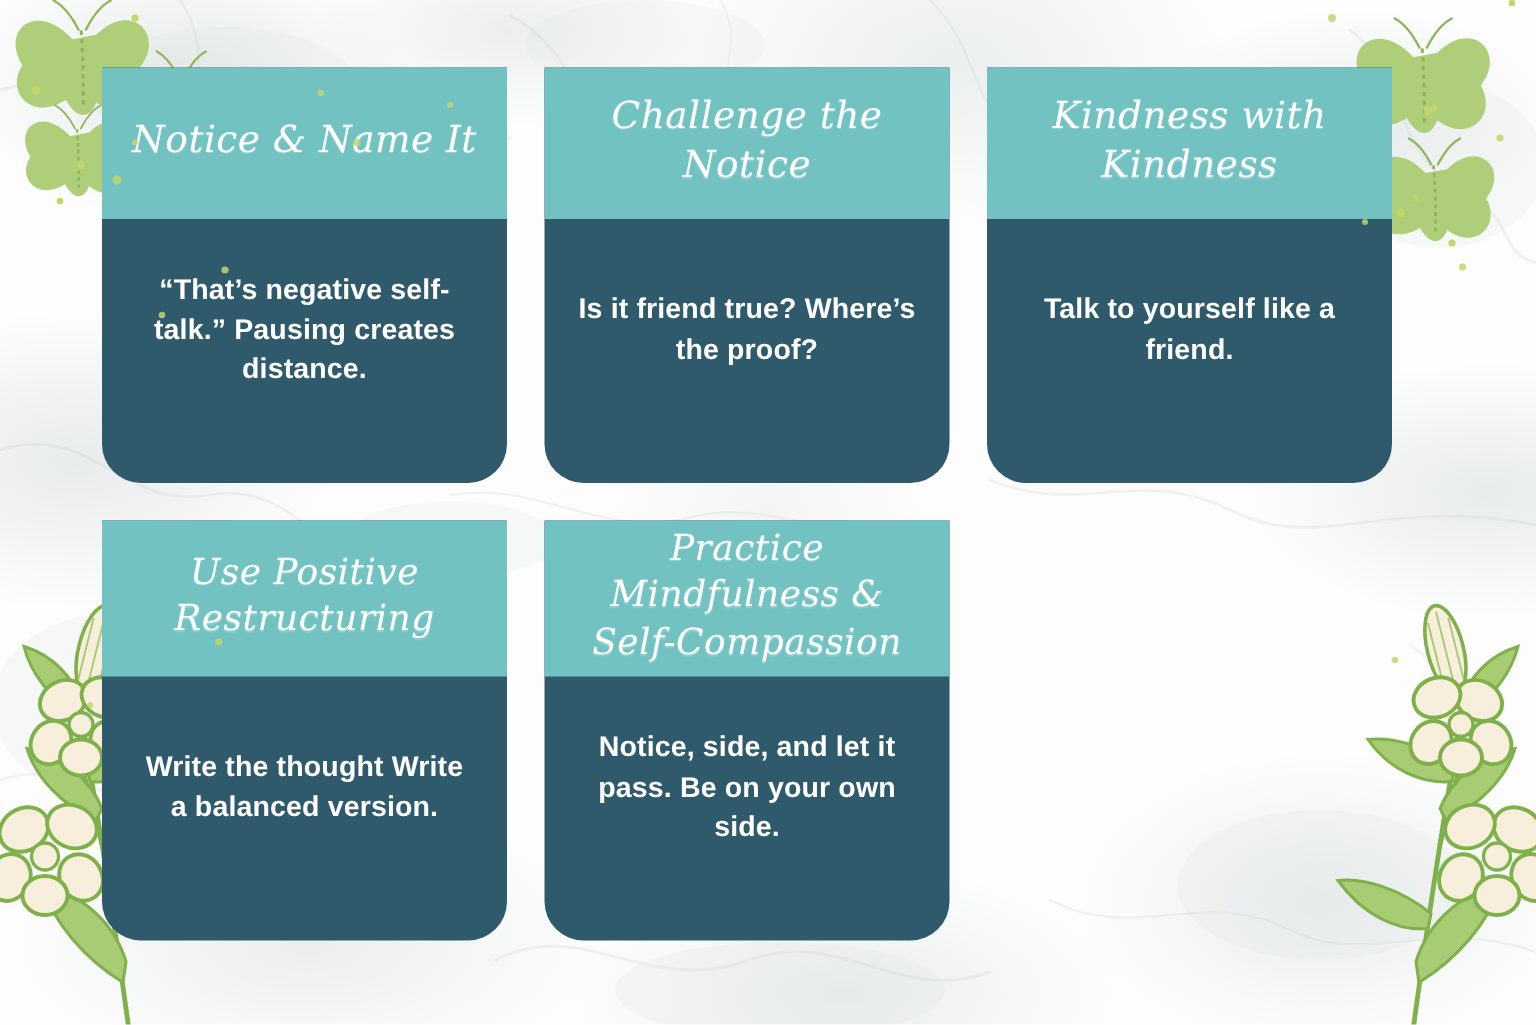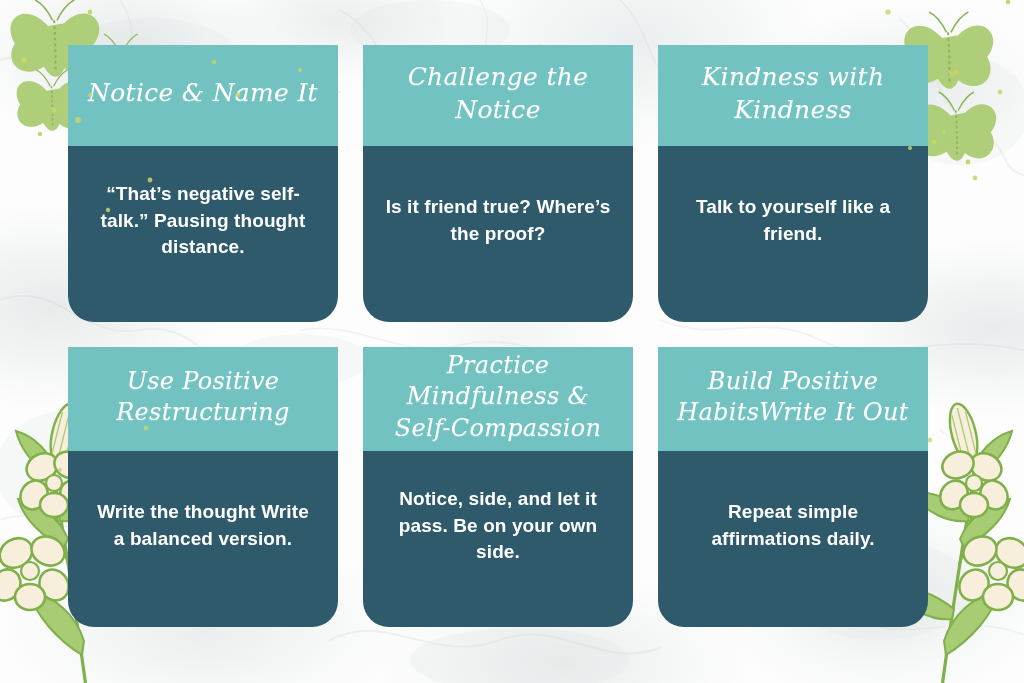--- a/index.html
+++ b/index.html
@@ -271,21 +271,21 @@
   </g>
 </svg>
 
 <div id="card-grid">
 
   <div class="card row1">
     <div class="card-header">
       <div class="card-title">Notice &amp; Name It</div>
     </div>
     <div class="card-body">
-      <div class="card-text">“That’s negative self-talk.” Pausing thought distance.</div>
+      <div class="card-text">“That’s negative self-talk.” Pausing creates distance.</div>
     </div>
   </div>
 
   <div class="card row1">
     <div class="card-header">
       <div class="card-title">Challenge the Notice</div>
     </div>
     <div class="card-body">
       <div class="card-text">Is it friend true? Where’s the proof?</div>
     </div>
@@ -311,28 +311,20 @@
 
   <div class="card row2">
     <div class="card-header">
       <div class="card-title">Practice Mindfulness &amp; Self-Compassion</div>
     </div>
     <div class="card-body">
       <div class="card-text">Notice, side, and let it pass. Be on your own side.</div>
     </div>
   </div>
 
-  <div class="card row2">
-    <div class="card-header">
-      <div class="card-title">Build Positive HabitsWrite It Out</div>
-    </div>
-    <div class="card-body">
-      <div class="card-text">Repeat simple affirmations daily.</div>
-    </div>
-  </div>
 
 </div>
 
 <svg class="deco" id="deco-sparkles" viewBox="0 0 1024 683">
   <g fill="#C2D66B" opacity="0.85">
     <circle cx="78" cy="120" r="3"></circle>
     <circle cx="150" cy="180" r="2.4"></circle>
     <circle cx="108" cy="210" r="2.2"></circle>
     <circle cx="90" cy="95" r="2"></circle>
     <circle cx="238" cy="95" r="2.4"></circle>

